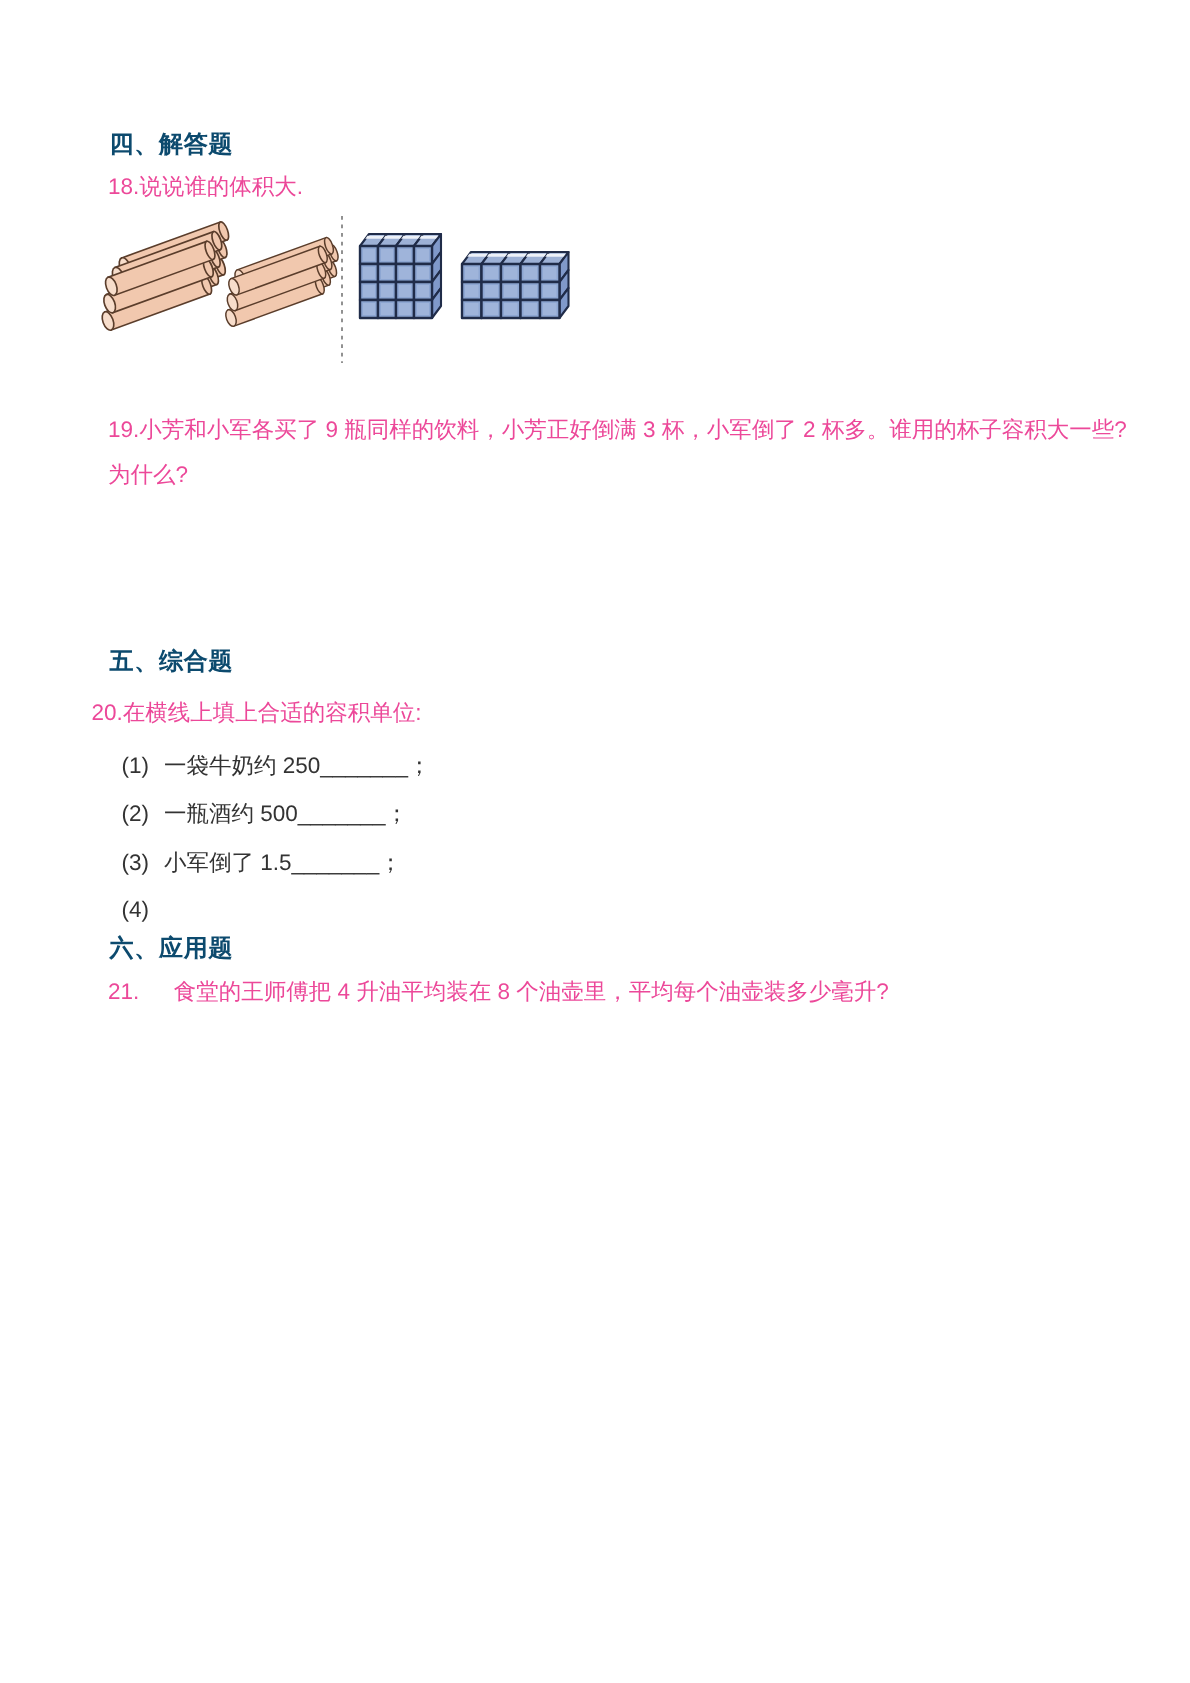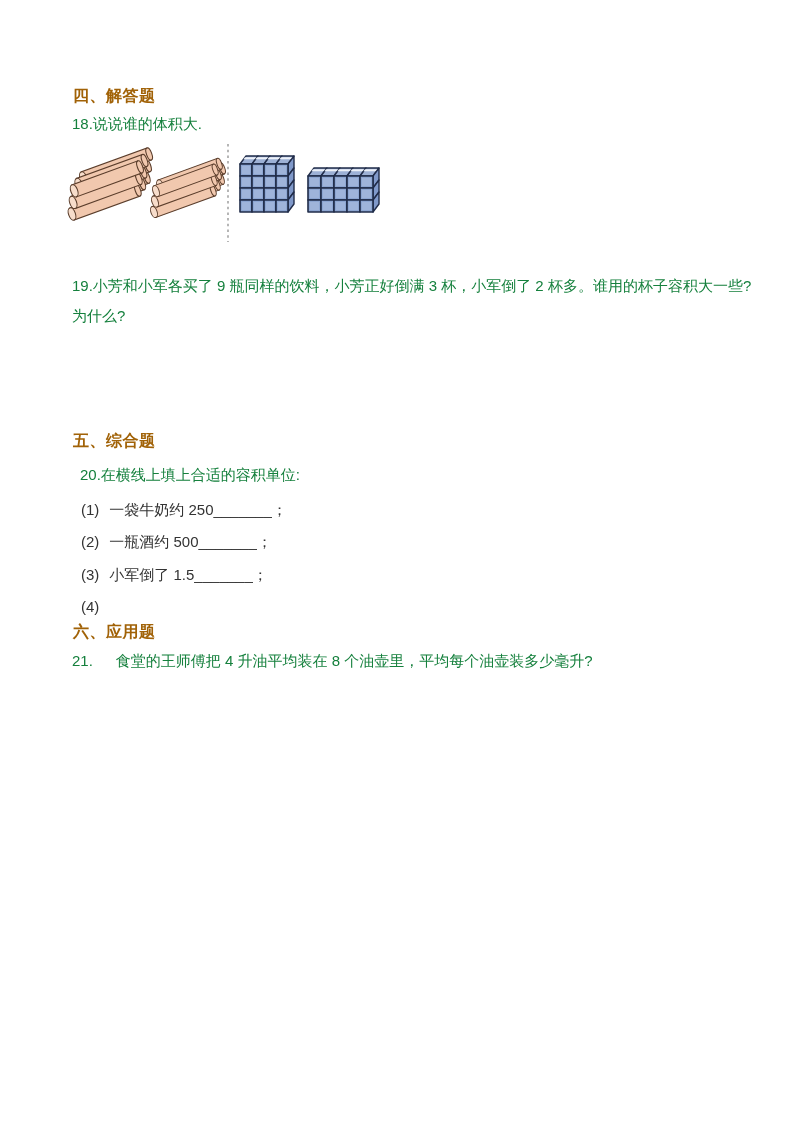--- a/index.html
+++ b/index.html
@@ -7,24 +7,24 @@
     width: 793px; height: 1122px;
     position: relative;
     font-family: "Liberation Sans", "DejaVu Sans", sans-serif;
     color: #333333;
     overflow: hidden;
   }
   .abs { position: absolute; white-space: nowrap; }
   .sec-heading {
     font-size: 16px;
     font-weight: bold;
-    color: #a16207;
+    color: #0c4a6e;
     letter-spacing: 0.5px;
   }
-  .body-text { font-size: 15px; color: #15803d; }
+  .body-text { font-size: 15px; color: #ec4899; }
   .item-row { display: flex; align-items: baseline; }
   .item-num { font-size: 15px; }
   .item-text { font-size: 15px; margin-left: 10px; }
   .q-num-gap { margin-left: 23px; }
   #figure-svg { position: absolute; left: 62px; top: 142px; }
 </style>
 </head>
 <body>
 
 <div class="abs sec-heading" style="left:73px; top:86px;">四、解答题</div>
@@ -179,21 +179,21 @@
       <rect x="298" y="58" width="13" height="12" fill="#8da6d2" stroke="#202c49" stroke-width="1.6" stroke-linejoin="round"></rect>
       <rect x="300" y="60" width="9" height="8" fill="#9fb4da"></rect>
     </g>
   </svg>
 
 <div class="abs body-text" style="left:72px; top:277px;">19.小芳和小军各买了 9 瓶同样的饮料，小芳正好倒满 3 杯，小军倒了 2 杯多。谁用的杯子容积大一些?</div>
 <div class="abs body-text" style="left:72px; top:307px;text-align:right;">为什么?</div>
 
 <div class="abs sec-heading" style="left:73px; top:431px;">五、综合题</div>
 
-<div class="abs body-text" style="left:80px; top:466px;">20.在横线上填上合适的容积单位:</div>
+<div class="abs body-text" style="left:61px; top:466px;">20.在横线上填上合适的容积单位:</div>
 
 <div class="abs item-row" style="left:81px; top:501px;">
   <span class="item-num">(1)</span>
   <span class="item-text">一袋牛奶约 250_______；</span>
 </div>
 <div class="abs item-row" style="left:81px; top:533px;">
   <span class="item-num">(2)</span>
   <span class="item-text">一瓶酒约 500_______；</span>
 </div>
 <div class="abs item-row" style="left:81px; top:566px;">

